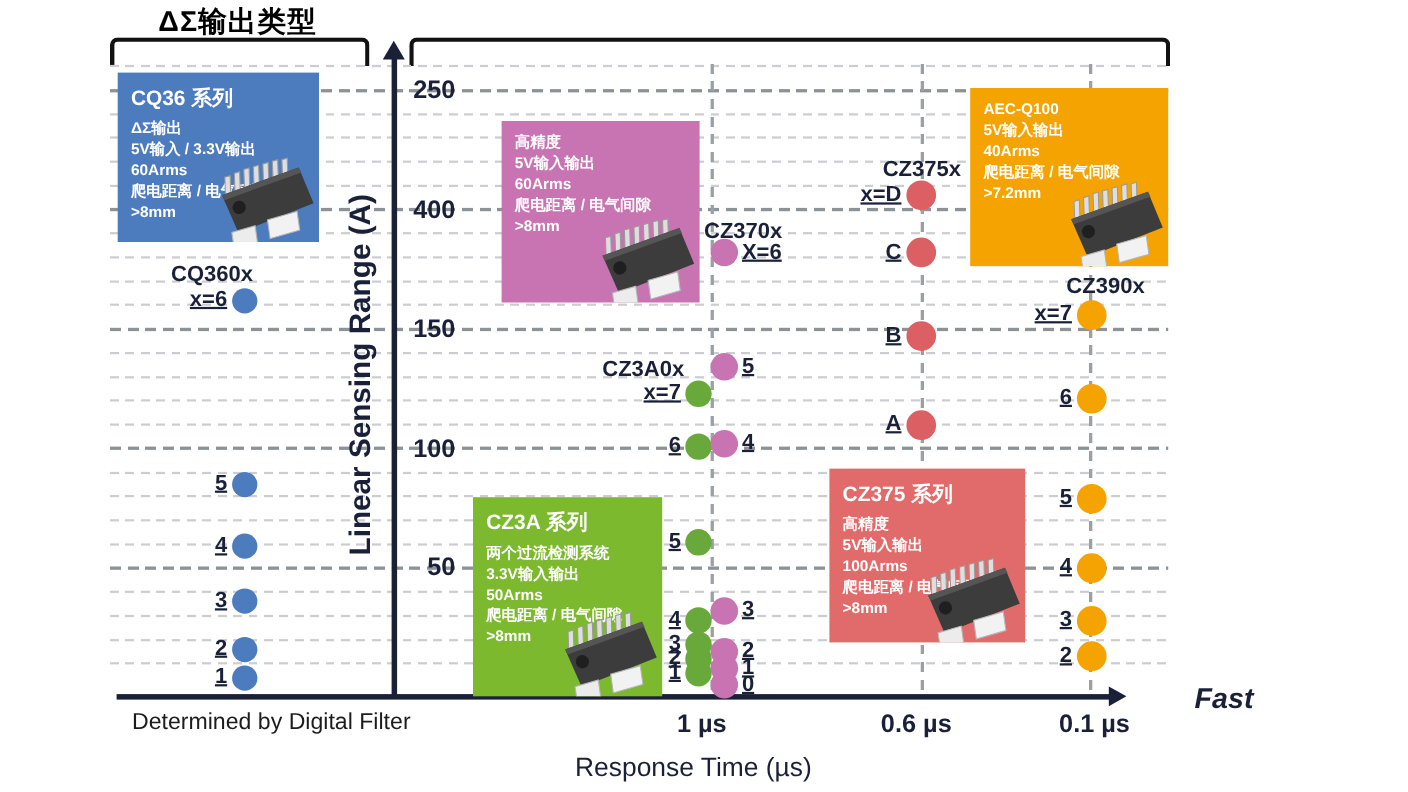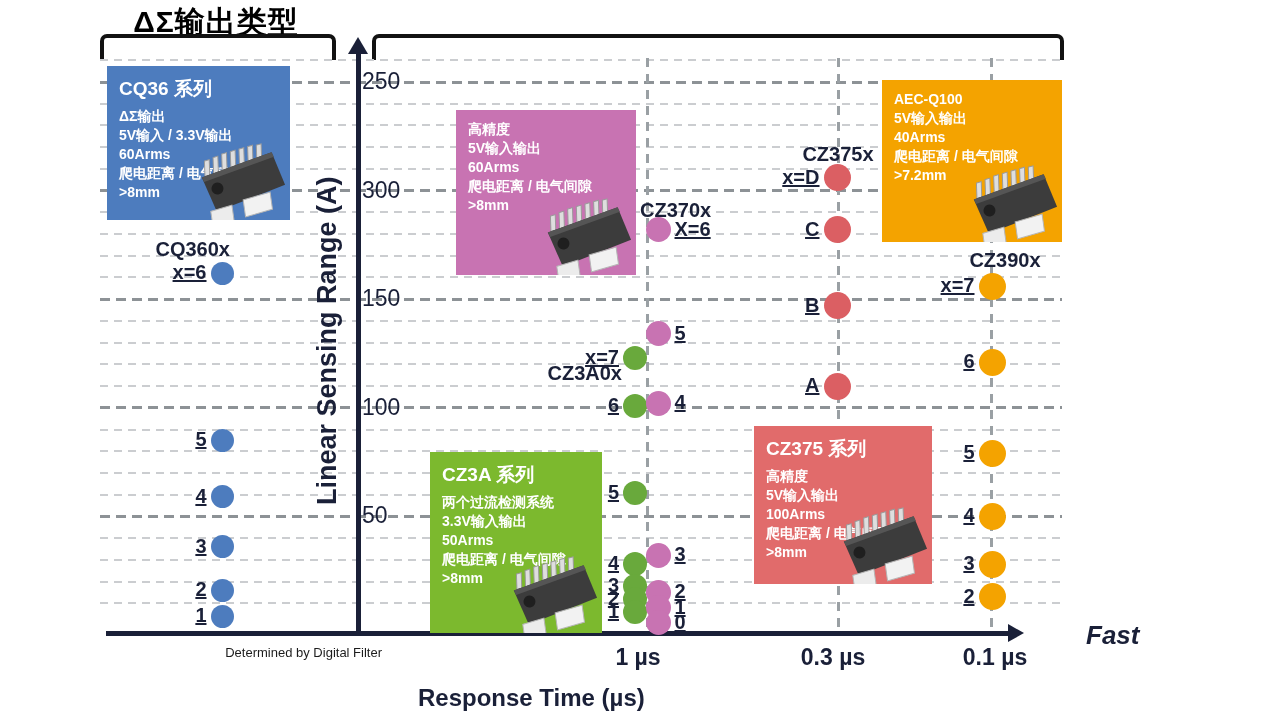--- a/index.html
+++ b/index.html
@@ -1,32 +1,32 @@
 <!DOCTYPE html>
 <html><head>
 <meta charset="utf-8">
 <style>
   html,body{margin:0;padding:0;background:#fff;}
   #stage{position:relative;width:1280px;height:720px;background:#ffffff;overflow:hidden;
          font-family:"Liberation Sans","DejaVu Sans",sans-serif;color:#1a2038;}
   .abs{position:absolute;}
   
-  .section-title{font-size:30px;font-weight:bold;color:#000;text-align:center;letter-spacing:1px;}
+  .section-title{font-size:26px;font-weight:bold;color:#000;text-align:center;letter-spacing:1px;}
   .bracket{border-top:4px solid #121212;border-left:4px solid #121212;border-right:4px solid #121212;
            border-radius:7px 7px 0 0;height:22px;}
   
   .vaxis{width:5px;background:#1a2038;}
   .haxis{height:5px;background:#1a2038;}
   .arrow-up{width:0;height:0;border-left:10px solid transparent;border-right:10px solid transparent;border-bottom:17px solid #1a2038;}
   .arrow-right{width:0;height:0;border-top:9px solid transparent;border-bottom:9px solid transparent;border-left:16px solid #1a2038;}
   .ylab{font-size:27px;font-weight:bold;white-space:nowrap;transform:rotate(-90deg);transform-origin:left top;}
-  .xlab{font-size:24px;font-weight:bold;text-align:left;}
+  .xlab{font-size:24px;font-weight:normal;text-align:right;}
   .fast{font-size:26px;font-style:italic;font-weight:600;}
-  .note{font-size:13px;color:#1c1c1c;text-align:right;}
-  .ytick{font-size:23px;font-weight:normal;width:52px;}
+  .note{font-size:21px;color:#1c1c1c;text-align:left;}
+  .ytick{font-size:23px;font-weight:bold;text-align:right;width:52px;}
   .xtick{font-size:23px;font-weight:bold;text-align:center;width:110px;}
   
   .hgrid-minor{height:2px;background:repeating-linear-gradient(90deg,#cbcdd0 0 8px,transparent 8px 14px);}
   .hgrid-major{height:3px;background:repeating-linear-gradient(90deg,#8d9296 0 10px,transparent 10px 16px);}
   .vgrid{width:3px;background:repeating-linear-gradient(180deg,#9aa0a4 0 9px,transparent 9px 16px);}
   
   .pbox{box-sizing:border-box;padding:10px 12px;color:#fff;}
   .pbox .ptitle{font-size:19px;font-weight:bold;margin-bottom:5px;white-space:nowrap;}
   .pbox .pline{font-size:14px;font-weight:bold;line-height:1.36;white-space:nowrap;}
   .chip{position:absolute;right:0;bottom:0;pointer-events:none;}
@@ -82,26 +82,26 @@
   <div class="abs haxis" style="left:106px;top:631px;width:904px;"></div>
   <div class="abs arrow-right" style="left:1008px;top:624px;"></div>
 
   <div class="abs ylab" style="left:312px;top:505px;">Linear Sensing Range (A)</div>
   <div class="abs xlab" style="left:418px;top:684px;width:320px;">Response Time (µs)</div>
   <div class="abs fast" style="left:1086px;top:620px;">Fast</div>
   <div class="abs note" style="left:120px;top:645px;width:262px;">Determined by Digital Filter</div>
 
   <div id="yticks">
       <div class="abs ytick" style="left: 362px; top: 68px;">250</div>
-      <div class="abs ytick" style="left: 362px; top: 176.6px;">300</div>
+      <div class="abs ytick" style="left: 362px; top: 176.6px;">400</div>
       <div class="abs ytick" style="left: 362px; top: 285.2px;">150</div>
       <div class="abs ytick" style="left: 362px; top: 393.8px;">100</div>
       <div class="abs ytick" style="left: 362px; top: 502.4px;">50</div>
       <div class="abs xtick" style="left: 583px; top: 644px;">1 µs</div>
-      <div class="abs xtick" style="left: 778px; top: 644px;">0.3 µs</div>
+      <div class="abs xtick" style="left: 778px; top: 644px;">0.6 µs</div>
       <div class="abs xtick" style="left: 940px; top: 644px;">0.1 µs</div>
     </div>
   <div id="xticks"></div>
 
   <div class="abs pbox" style="left: 107px; top: 66px; width: 183px; height: 154px; background: rgb(77, 124, 190);">
     <div class="ptitle">CQ36 系列</div>
     <div class="pline">ΔΣ输出</div>
     <div class="pline">5V输入 / 3.3V输出</div>
     <div class="pline">60Arms</div>
     <div class="pline">爬电距离 / 电气间隙</div>
@@ -244,21 +244,21 @@
       <div class="abs dot" style="height: 23px; width: 23px; left: 210.5px; top: 428.88px; background: rgb(77, 124, 190);"></div>
       <div class="abs ptlabel" style="left: 106.5px; width: 100px; text-align: right; top: 428.38px;">5</div>
       <div class="abs dot" style="height: 23px; width: 23px; left: 210.5px; top: 485.352px; background: rgb(77, 124, 190);"></div>
       <div class="abs ptlabel" style="left: 106.5px; width: 100px; text-align: right; top: 484.852px;">4</div>
       <div class="abs dot" style="height: 23px; width: 23px; left: 210.5px; top: 535.308px; background: rgb(77, 124, 190);"></div>
       <div class="abs ptlabel" style="left: 106.5px; width: 100px; text-align: right; top: 534.808px;">3</div>
       <div class="abs dot" style="height: 23px; width: 23px; left: 210.5px; top: 578.748px; background: rgb(77, 124, 190);"></div>
       <div class="abs ptlabel" style="left: 106.5px; width: 100px; text-align: right; top: 578.248px;">2</div>
       <div class="abs dot" style="height: 23px; width: 23px; left: 210.5px; top: 604.812px; background: rgb(77, 124, 190);"></div>
       <div class="abs ptlabel" style="left: 106.5px; width: 100px; text-align: right; top: 604.312px;">1</div>
-      <div class="abs series-name" style="left: 522px; width: 100px; top: 325px; text-align: right; margin-top: 37px;">CZ3A0x</div>
+      <div class="abs series-name" style="left: 522px; width: 100px; top: 325px; text-align: right;">CZ3A0x</div>
       <div class="abs dot" style="height: 24px; width: 24px; left: 623px; top: 345.844px; background: rgb(105, 169, 60);"></div>
       <div class="abs ptlabel" style="left: 519px; width: 100px; text-align: right; top: 345.844px;">x=7</div>
       <div class="abs dot" style="height: 24px; width: 24px; left: 623px; top: 393.628px; background: rgb(105, 169, 60);"></div>
       <div class="abs ptlabel" style="left: 519px; width: 100px; text-align: right; top: 393.628px;">6</div>
       <div class="abs dot" style="height: 24px; width: 24px; left: 623px; top: 480.508px; background: rgb(105, 169, 60);"></div>
       <div class="abs ptlabel" style="left: 519px; width: 100px; text-align: right; top: 480.508px;">5</div>
       <div class="abs dot" style="height: 24px; width: 24px; left: 623px; top: 552.184px; background: rgb(105, 169, 60);"></div>
       <div class="abs ptlabel" style="left: 519px; width: 100px; text-align: right; top: 552.184px;">4</div>
       <div class="abs dot" style="height: 24px; width: 24px; left: 623px; top: 573.904px; background: rgb(105, 169, 60);"></div>
       <div class="abs ptlabel" style="left: 519px; width: 100px; text-align: right; top: 573.904px;">3</div>

